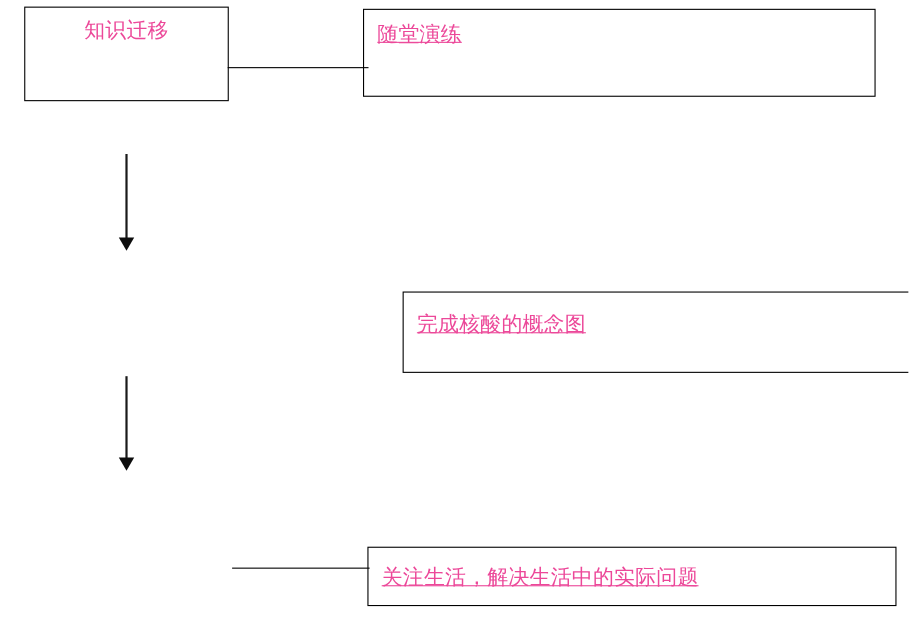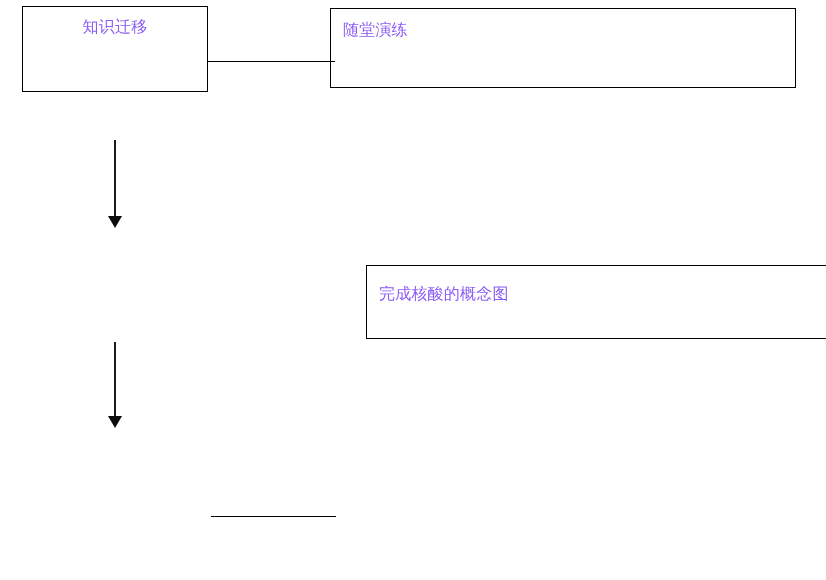--- a/index.html
+++ b/index.html
@@ -20,35 +20,36 @@
 
   
   .node {
     position: absolute;
     box-sizing: border-box;
     border: 1px solid #000000;
     background: #ffffff;
   }
   .node .label {
     position: absolute;
-    font-size: 16px;
+    font-size: 19px;
     line-height: 1.35;
-    color: #8b5cf6;
+    color: #ec4899;
     white-space: nowrap;
     letter-spacing: 0.2px;
   }
   
   .node.stage .label {
     left: 0;
     right: 0;
     text-align: center;
   }
   
   .node.detail .label {
     text-align: left;
+    text-decoration: underline;
   }
 
   
   #box-transfer      { left: 22px;  top: 6px;   width: 186px; height: 86px; }
   #box-transfer .label      { top: 9px; }
 
   #box-practice      { left: 330px; top: 8px;   width: 466px; height: 80px; }
   #box-practice .label      { left: 12px; top: 10px; }
 
   #box-evaluation    { left: 22px;  top: 262px; width: 194px; height: 46px; }
@@ -126,16 +127,19 @@
   <div class="node detail" id="box-concept-map">
     <span class="label">完成核酸的概念图</span>
   </div>
 
   <div class="arrow" id="arrow-evaluation-application">
     <div class="shaft"></div>
     <div class="head"></div>
   </div>
 
 
+  <div class="node detail" id="box-real-problems">
+    <span class="label">关注生活，解决生活中的实际问题</span>
+  </div>
 
   <div class="connector-h" id="connector-application-real"></div>
 
 </div>
 
 </body></html>

